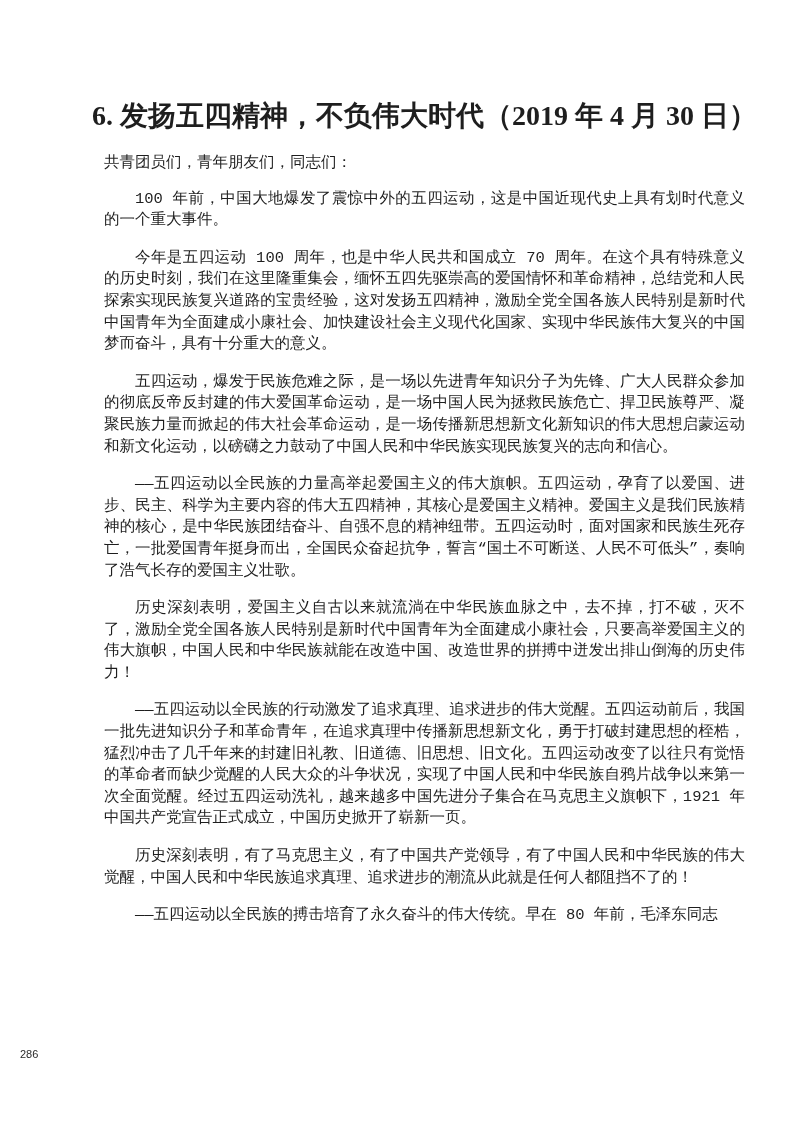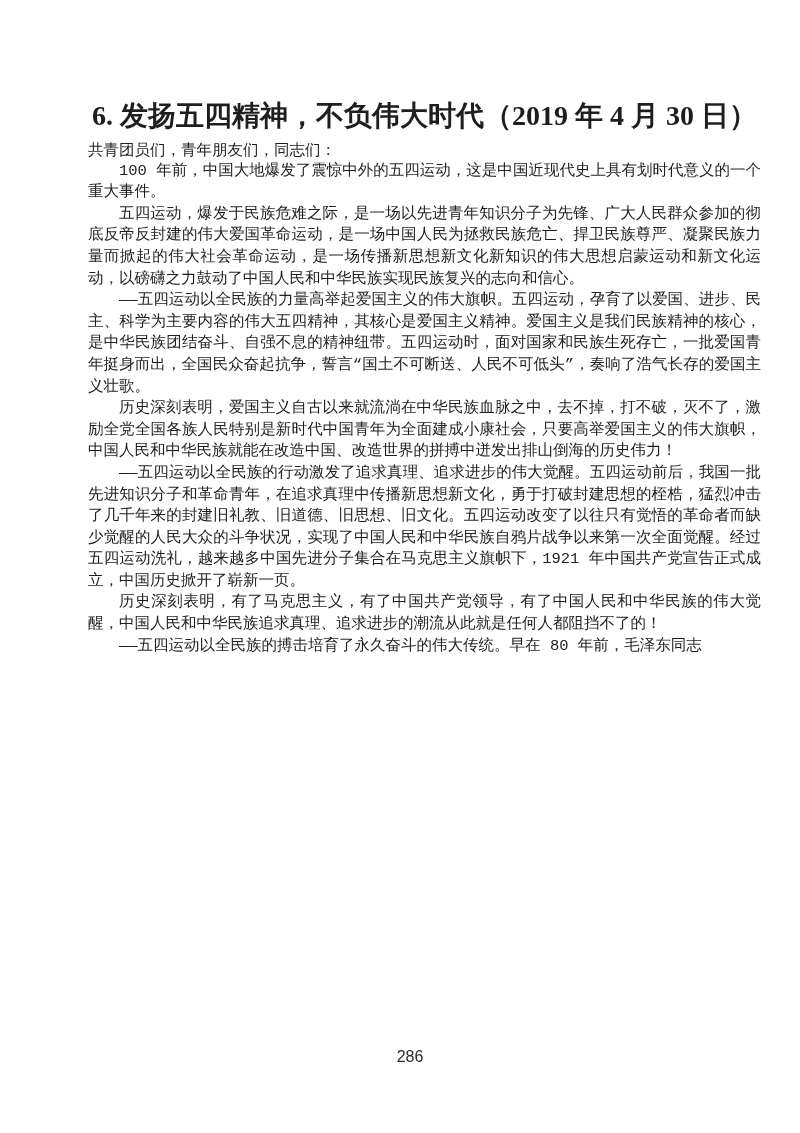--- a/index.html
+++ b/index.html
@@ -34,45 +34,46 @@
   }
   .subtitle, .date-line { font-weight: 700; }
   .author { font-weight: 400; }
   .body-text {
     margin-top: 4px;
     font-size: 15.5px;
     line-height: 21.6px;
     text-align: justify;
     text-justify: inter-ideograph;
   }
-  .para { margin: 0; }
+  .para { margin: 16px; }
   .para.indent { text-indent: 2em; font-family: Liberation Mono, monospace; }
   .page-number {
     position: absolute;
     left: 0;
     right: 0;
     top: 1048px;
-    text-align: center;
-    font-size: 16px;
+    text-align: left;
+    font-size: 11px;
     color: #2a2a2a;
     font-family: "Liberation Sans", "DejaVu Sans", sans-serif;
     margin-left: 20px;
   }
 </style>
 </head>
 <body>
 
 <div class="page">
 
   <h1 class="doc-title">6. 发扬五四精神，不负伟大时代（2019 年 4 月 30 日）</h1>
 
 
   <div class="body-text">
       <p class="para">共青团员们，青年朋友们，同志们：</p>
       <p class="para indent">100 年前，中国大地爆发了震惊中外的五四运动，这是中国近现代史上具有划时代意义的一个重大事件。</p>
+      <p class="para indent">今年是五四运动 100 周年，也是中华人民共和国成立 70 周年。在这个具有特殊意义的历史时刻，我们在这里隆重集会，缅怀五四先驱崇高的爱国情怀和革命精神，总结党和人民探索实现民族复兴道路的宝贵经验，这对发扬五四精神，激励全党全国各族人民特别是新时代中国青年为全面建成小康社会、加快建设社会主义现代化国家、实现中华民族伟大复兴的中国梦而奋斗，具有十分重大的意义。</p>
       <p class="para indent">五四运动，爆发于民族危难之际，是一场以先进青年知识分子为先锋、广大人民群众参加的彻底反帝反封建的伟大爱国革命运动，是一场中国人民为拯救民族危亡、捍卫民族尊严、凝聚民族力量而掀起的伟大社会革命运动，是一场传播新思想新文化新知识的伟大思想启蒙运动和新文化运动，以磅礴之力鼓动了中国人民和中华民族实现民族复兴的志向和信心。</p>
       <p class="para indent">——五四运动以全民族的力量高举起爱国主义的伟大旗帜。五四运动，孕育了以爱国、进步、民主、科学为主要内容的伟大五四精神，其核心是爱国主义精神。爱国主义是我们民族精神的核心，是中华民族团结奋斗、自强不息的精神纽带。五四运动时，面对国家和民族生死存亡，一批爱国青年挺身而出，全国民众奋起抗争，誓言“国土不可断送、人民不可低头”，奏响了浩气长存的爱国主义壮歌。</p>
       <p class="para indent">历史深刻表明，爱国主义自古以来就流淌在中华民族血脉之中，去不掉，打不破，灭不了，激励全党全国各族人民特别是新时代中国青年为全面建成小康社会，只要高举爱国主义的伟大旗帜，中国人民和中华民族就能在改造中国、改造世界的拼搏中迸发出排山倒海的历史伟力！</p>
       <p class="para indent">——五四运动以全民族的行动激发了追求真理、追求进步的伟大觉醒。五四运动前后，我国一批先进知识分子和革命青年，在追求真理中传播新思想新文化，勇于打破封建思想的桎梏，猛烈冲击了几千年来的封建旧礼教、旧道德、旧思想、旧文化。五四运动改变了以往只有觉悟的革命者而缺少觉醒的人民大众的斗争状况，实现了中国人民和中华民族自鸦片战争以来第一次全面觉醒。经过五四运动洗礼，越来越多中国先进分子集合在马克思主义旗帜下，1921 年中国共产党宣告正式成立，中国历史掀开了崭新一页。</p>
       <p class="para indent">历史深刻表明，有了马克思主义，有了中国共产党领导，有了中国人民和中华民族的伟大觉醒，中国人民和中华民族追求真理、追求进步的潮流从此就是任何人都阻挡不了的！</p>
       <p class="para indent">——五四运动以全民族的搏击培育了永久奋斗的伟大传统。早在 80 年前，毛泽东同志</p>
     </div>
 
   <div class="page-number">286</div>
 

